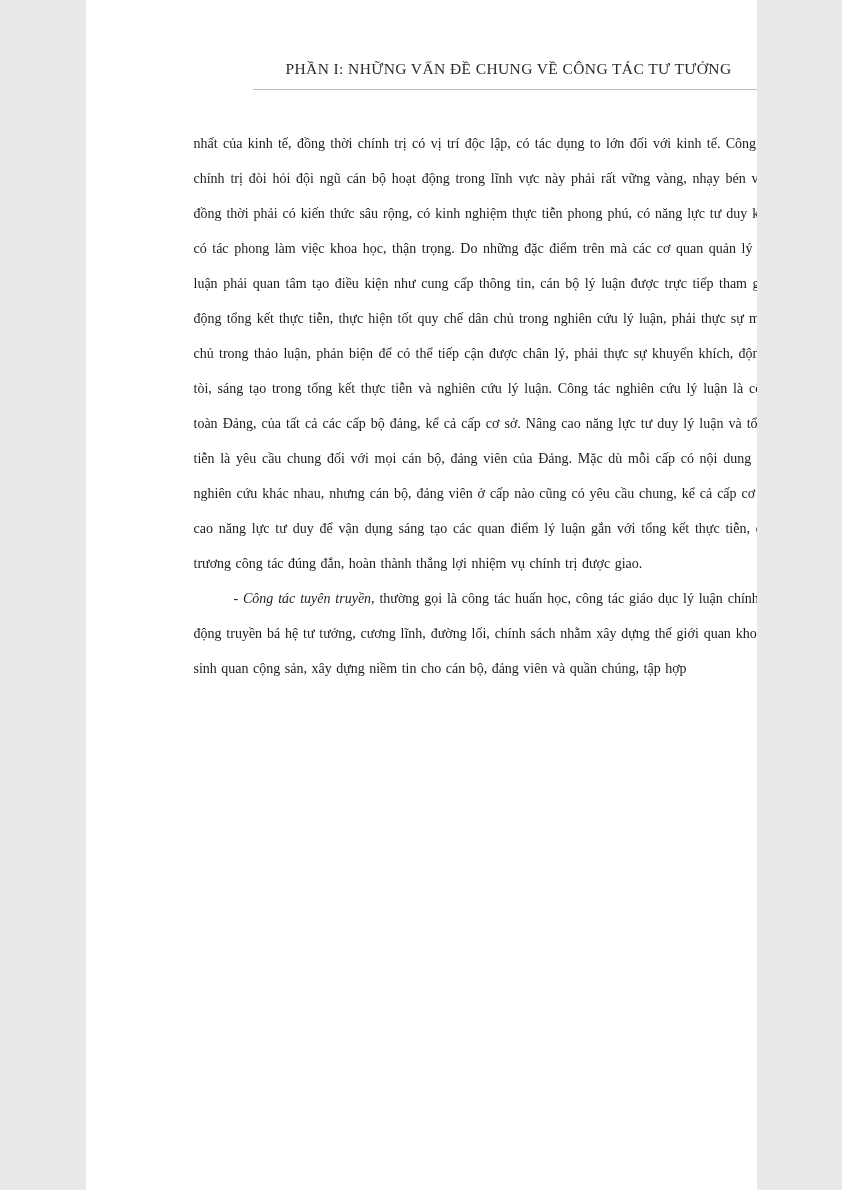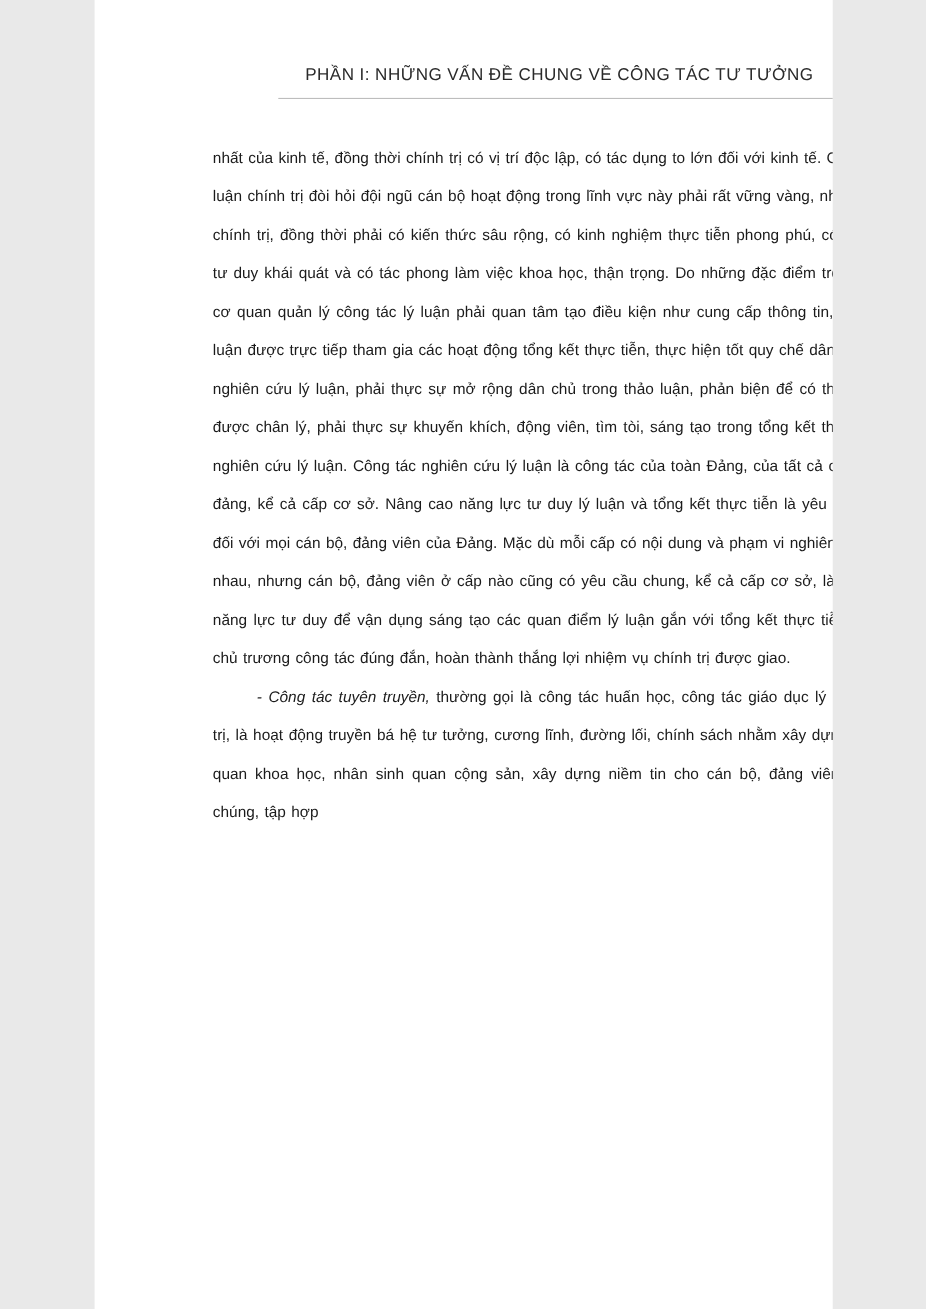--- a/index.html
+++ b/index.html
@@ -7,21 +7,21 @@
     padding: 0;
     background: #e9e9e9;
   }
   .page {
     position: relative;
     width: 671px;
     height: 1190px;
     margin: 0 auto;
     background: #ffffff;
     overflow: hidden;
-    font-family: Liberation Sans, sans-serif;
+    font-family: Liberation Serif, serif;
     color: #1c1c1c;
   }
   .page-header {
     position: absolute;
     top: 60px;
     left: 108px;
     width: 630px;
   }
   .running-title {
     text-align: center;

